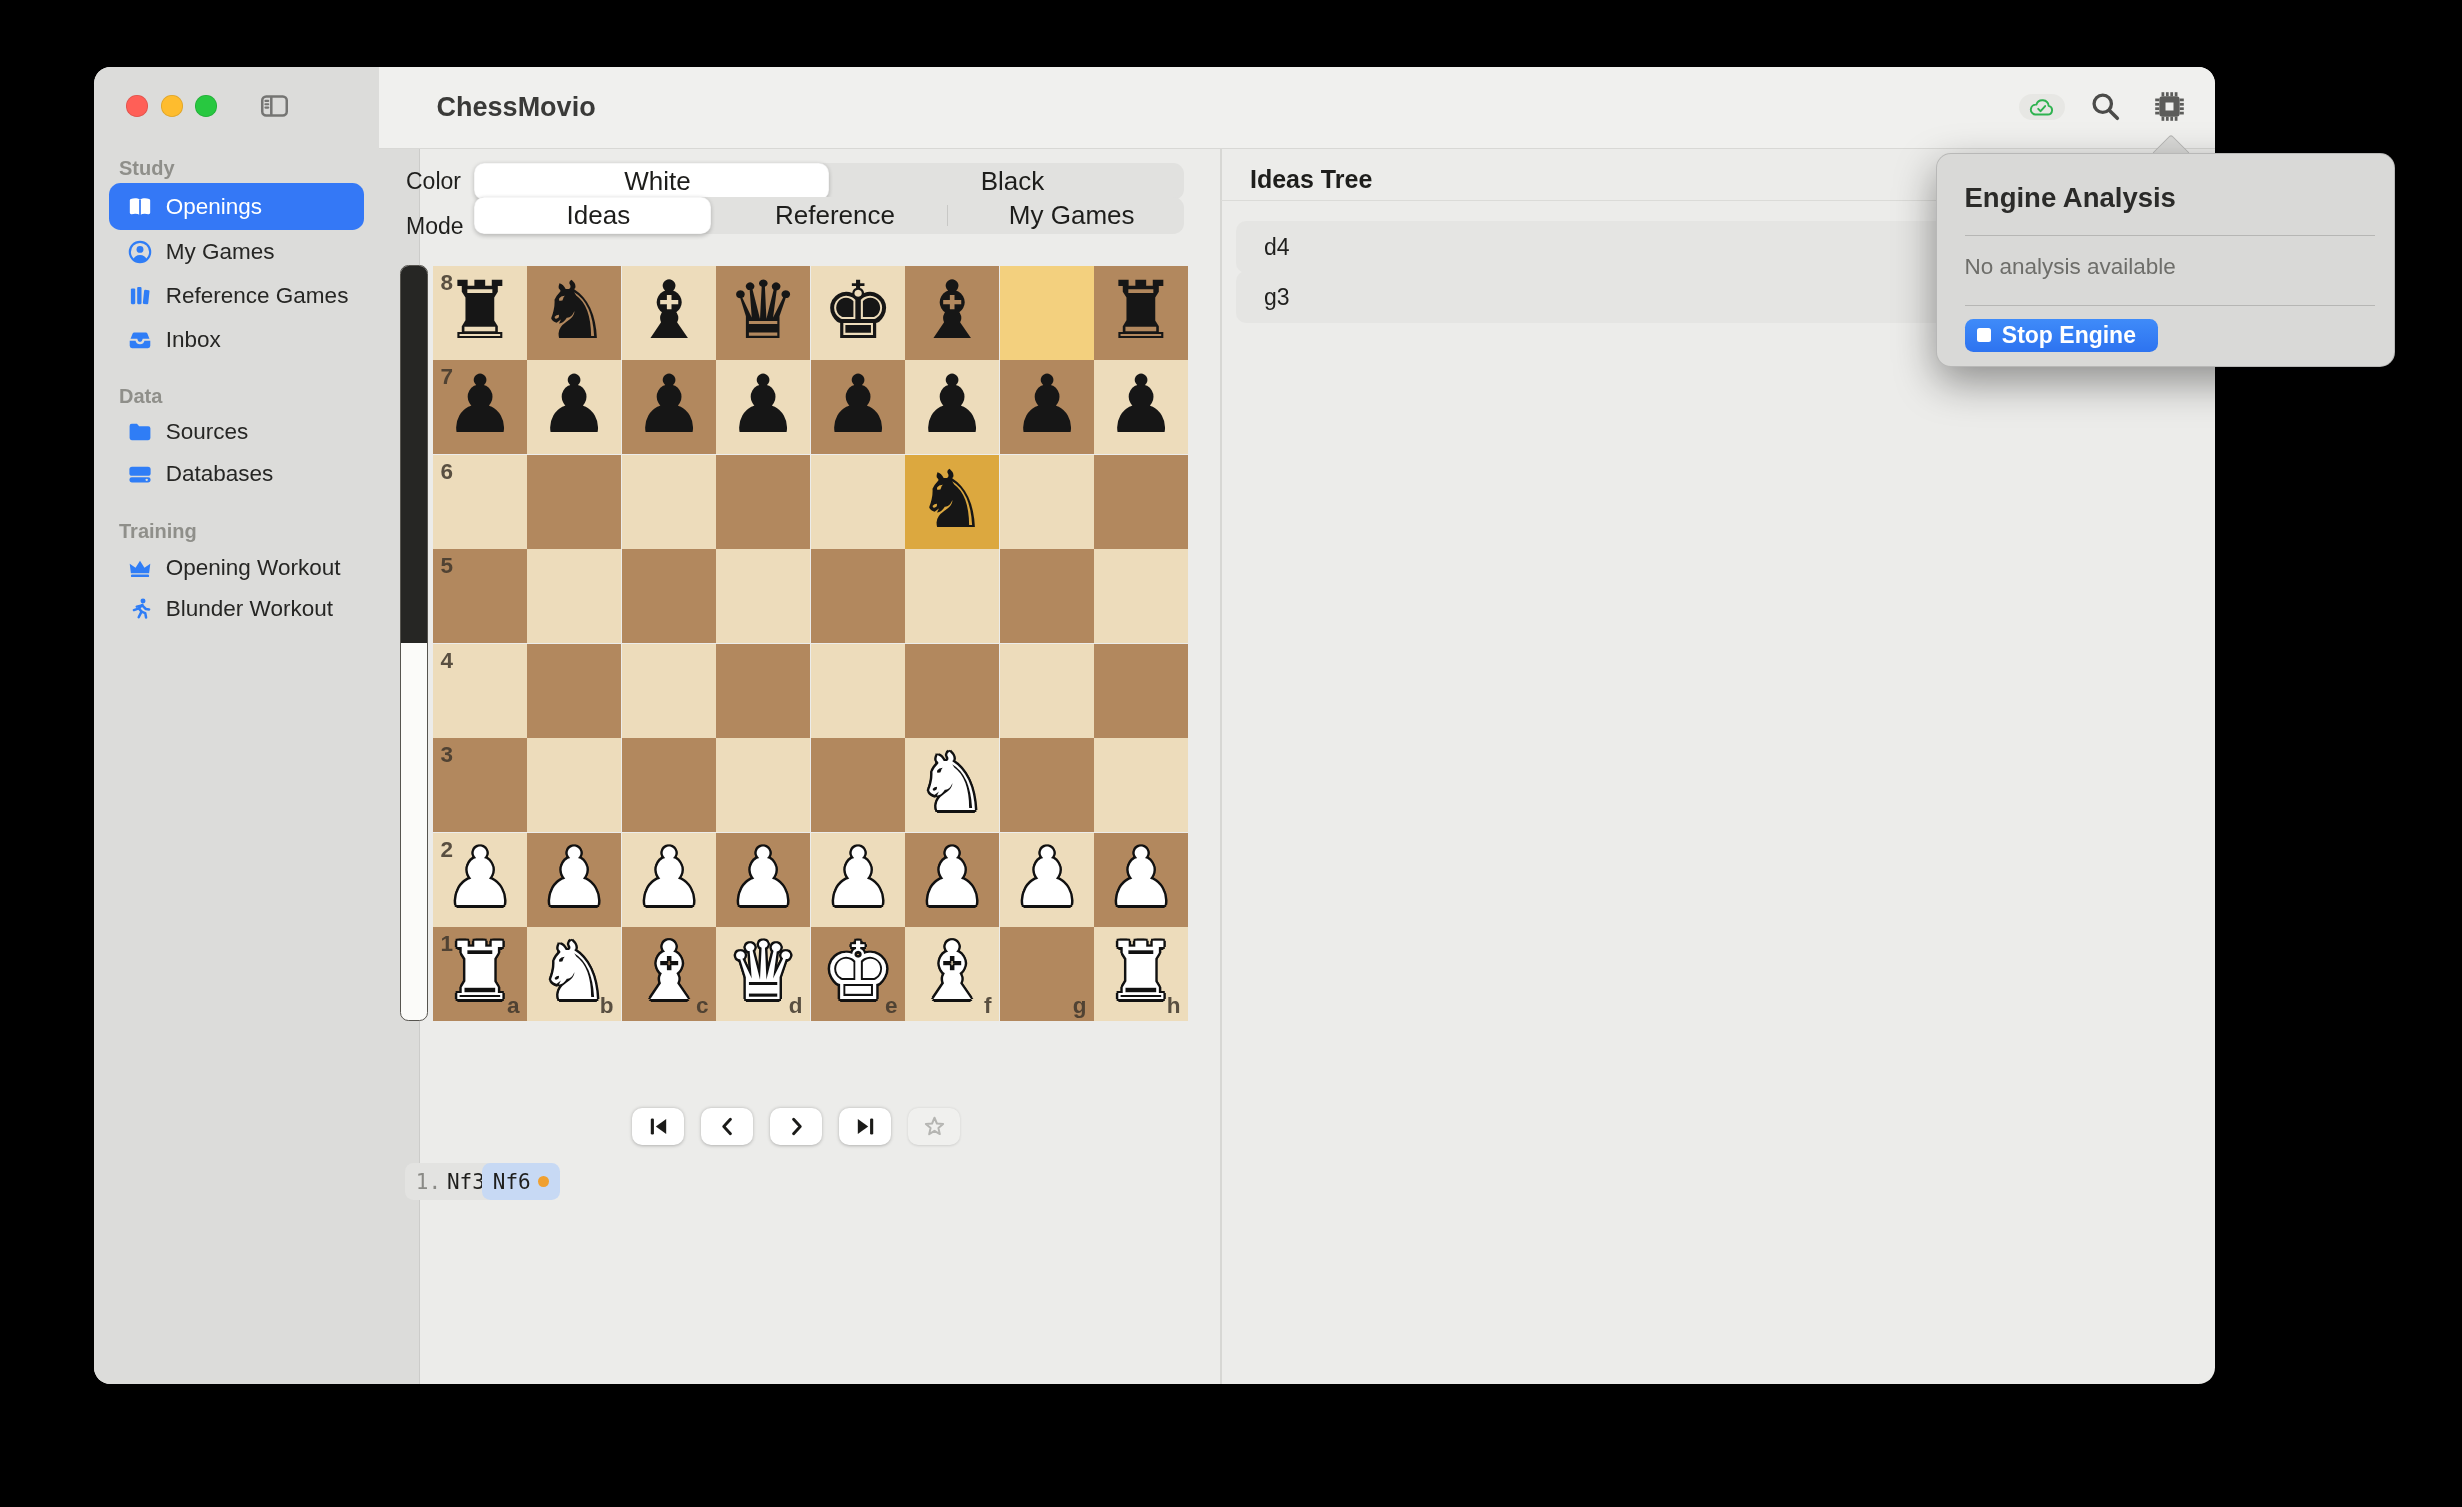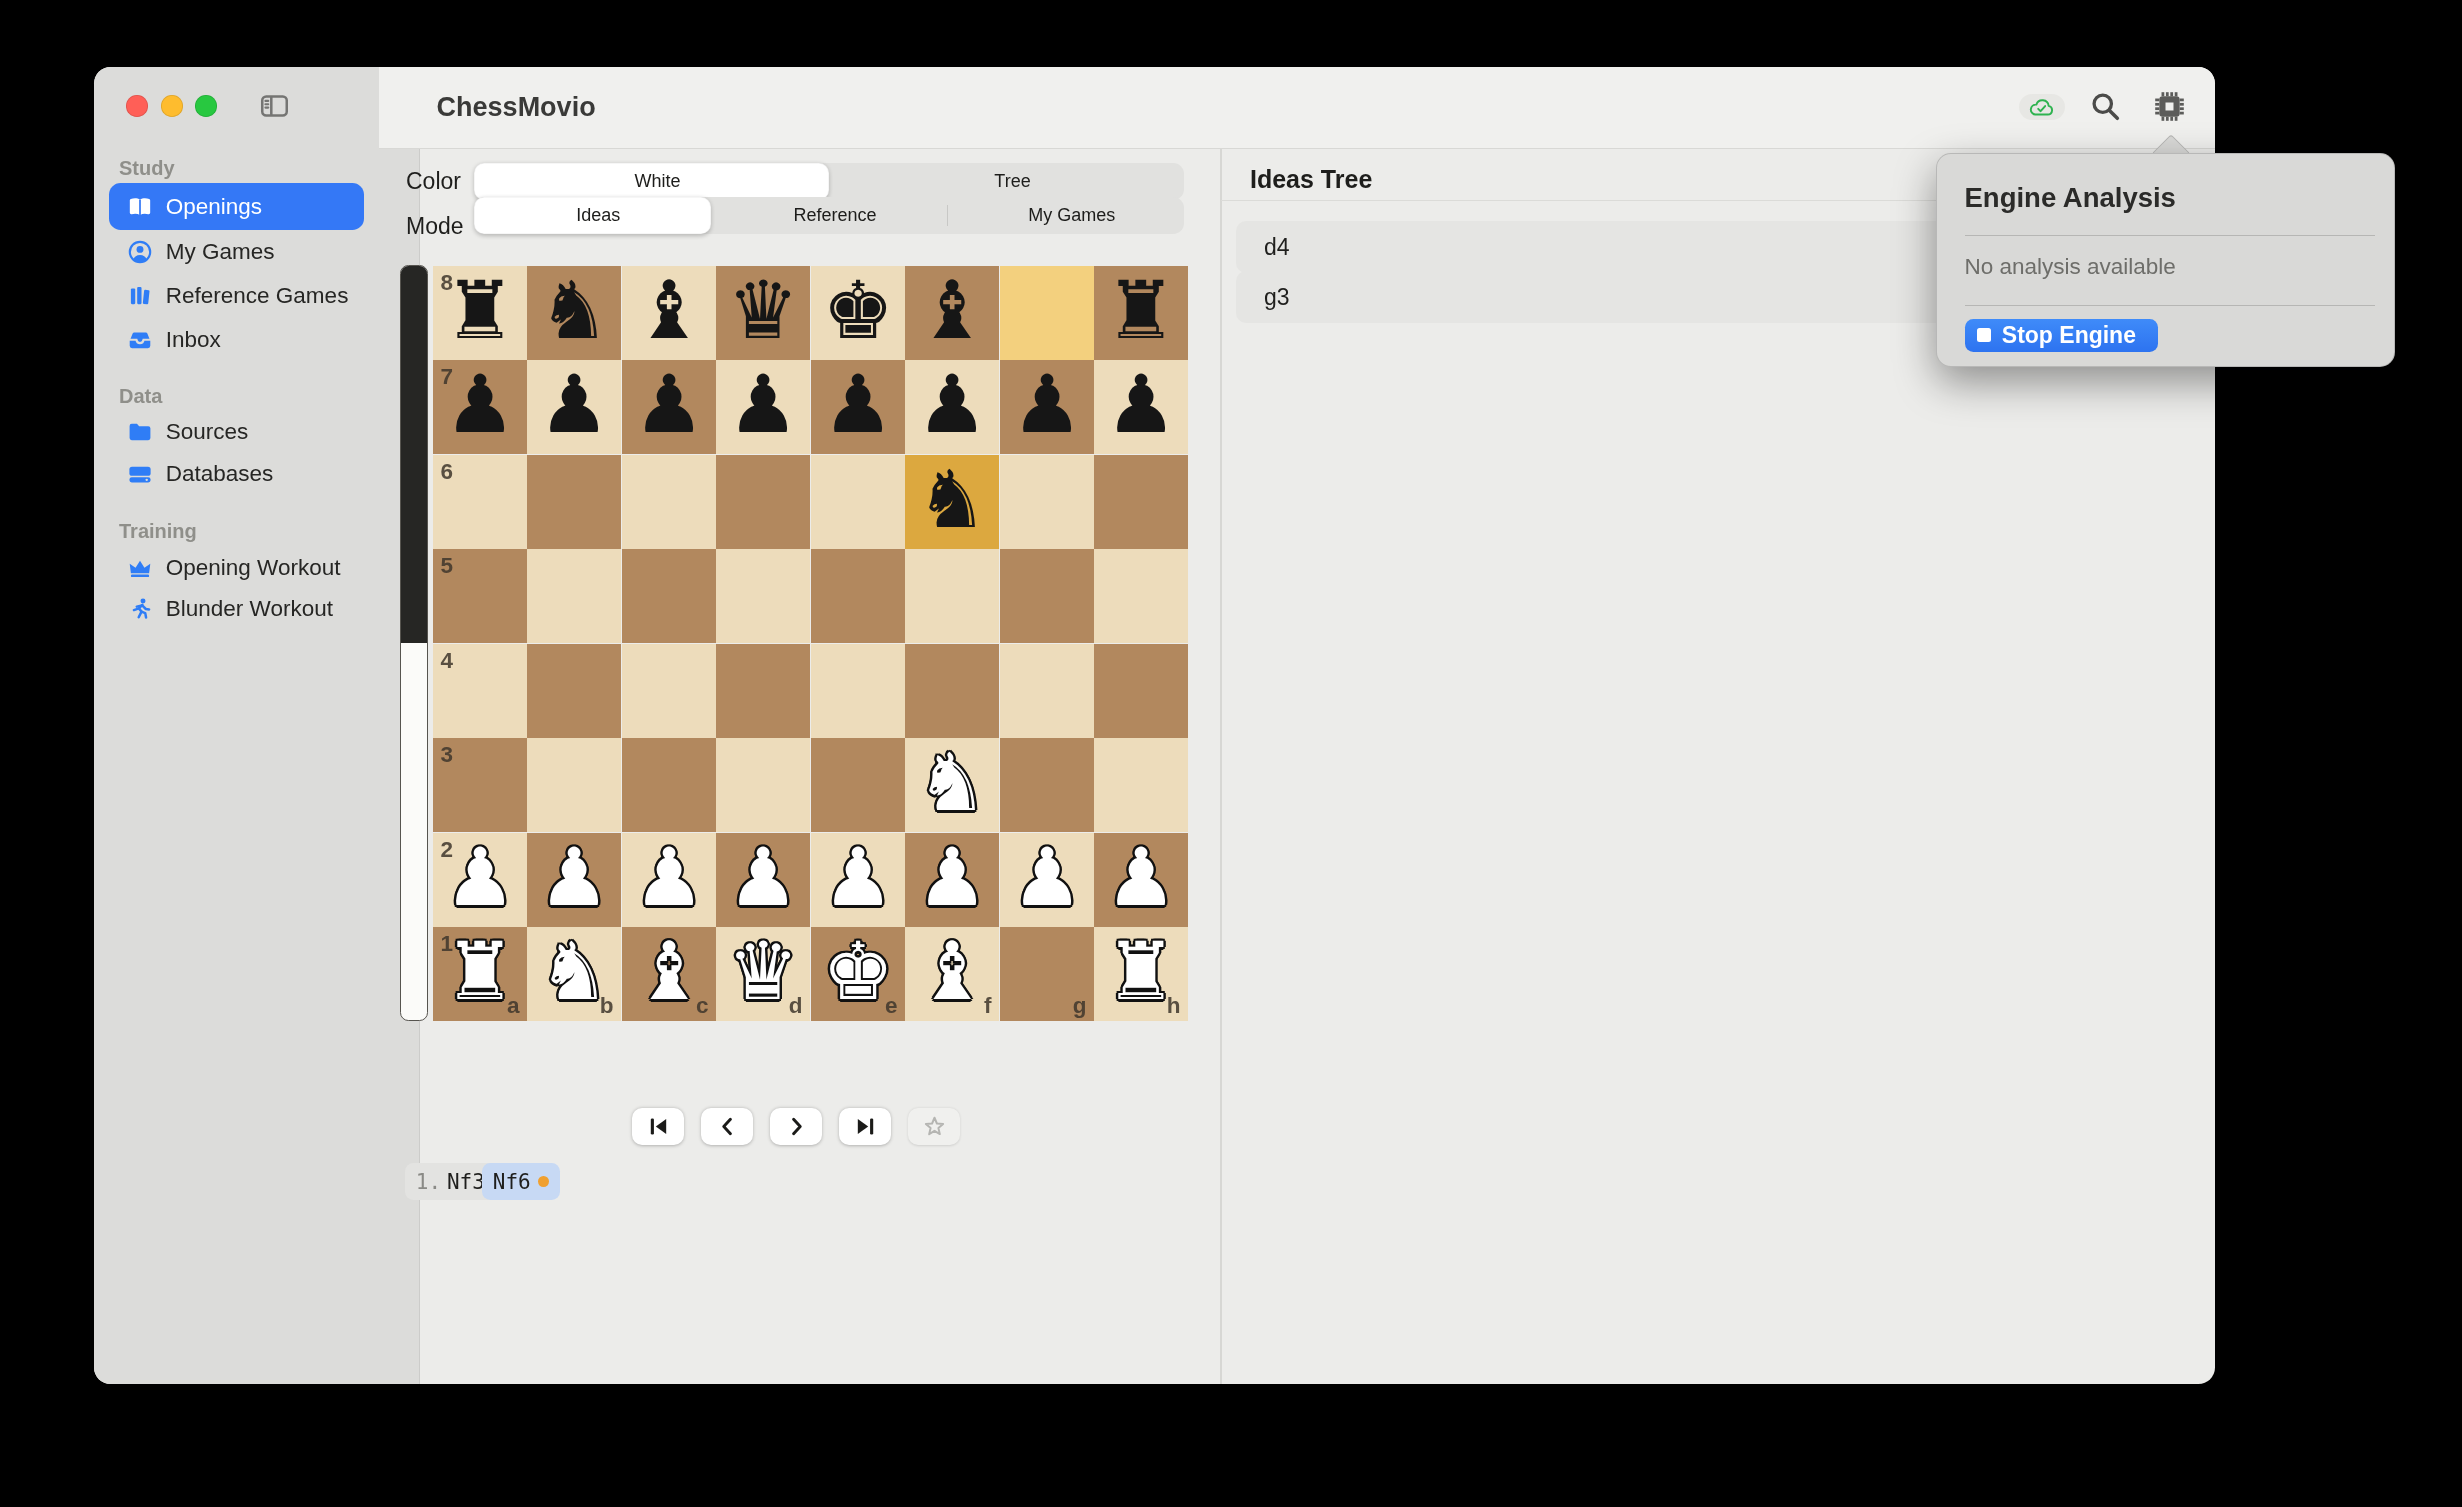--- a/index.html
+++ b/index.html
@@ -42,21 +42,21 @@
   .tb-btn { position:absolute; top:22.5px; width:33px; height:33px; display:flex; align-items:center; justify-content:center; }
   .tb-search { left:1710px; color:#4B4B49; }
   .tb-cpu { left:1774px; color:#5C5C5A; }
   .tb-btn svg { width:33px; height:33px; }
 
   
   .ctl-label { position:absolute; left:312px; height:37px; line-height:37px; font-size:23px; color:#1E1E1C; }
   .seg-track { position:absolute; left:380px; width:710px; height:37px; background:#E1E1DF;
                border-radius:10.8px; display:flex; }
   .seg { flex:1; display:flex; align-items:center; justify-content:center;
-         font-size:18px; color:#1D1D1B; position:relative; border-radius:10px;padding-left:12px; }
+         font-size:26px; color:#1D1D1B; position:relative; border-radius:10px;padding-left:12px; }
   .seg.selected { background:#fff; box-shadow:0 1.7px 4.2px rgba(0,0,0,.22), inset 0 0 0 0.8px rgba(0,0,0,.05); }
   .seg-sep { position:absolute; left:-0.8px; top:8.3px; bottom:8.3px; width:1.7px; background:#C8C8C6; }
 
   
   .eval { position:absolute; left:306px; top:198px; width:27.5px; height:756px;
           border:1.7px solid #56544F; border-radius:8.3px; overflow:hidden; background:#FBFBF9; }
   .eval-black { width:100%; background:#262624; }
   .board { position:absolute; left:339px; top:199px; width:755px; height:755px; }
   .sq { position:absolute; width:94px; height:94px; }
   .sq.light { background:var(--light); }
@@ -272,21 +272,21 @@
           <rect x="4.6" y="4.6" width="14.8" height="14.8" rx="2.4"></rect>
           <rect x="9.1" y="9.1" width="5.8" height="5.8" fill="#F0F0EE"></rect>
         </svg>
       </span>
     </div>
   </div>
 
   <div class="ctl-label" style="top:96px">Color</div>
   <div class="seg-track" style="top:96px">
     <div class="seg selected">White</div>
-    <div class="seg">Tree</div>
+    <div class="seg">Black</div>
   </div>
 
   <div class="ctl-label" style="top:141px">Mode</div>
   <div class="seg-track" style="top:130px">
     <div class="seg selected">Ideas</div>
     <div class="seg">Reference</div>
     <div class="seg">
       <span class="seg-sep"></span>
       <span>My Games</span>
     </div>

